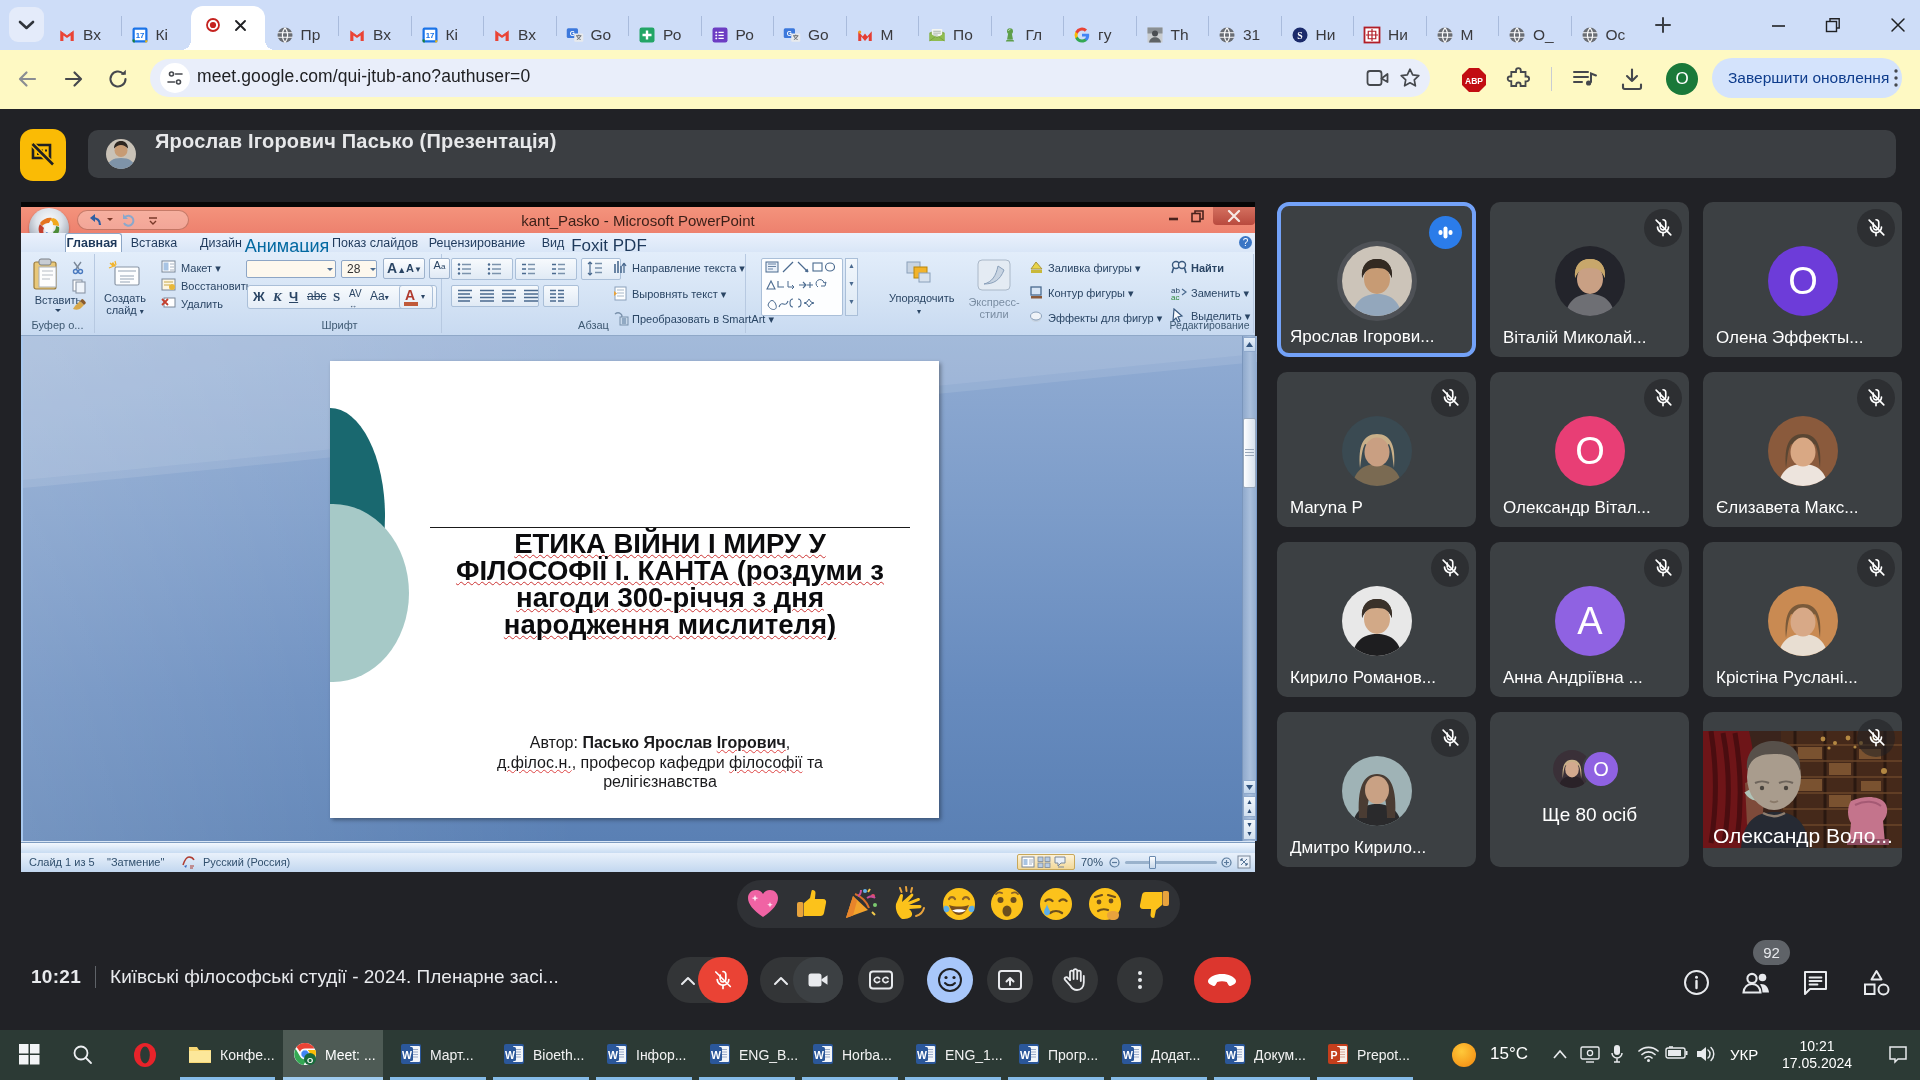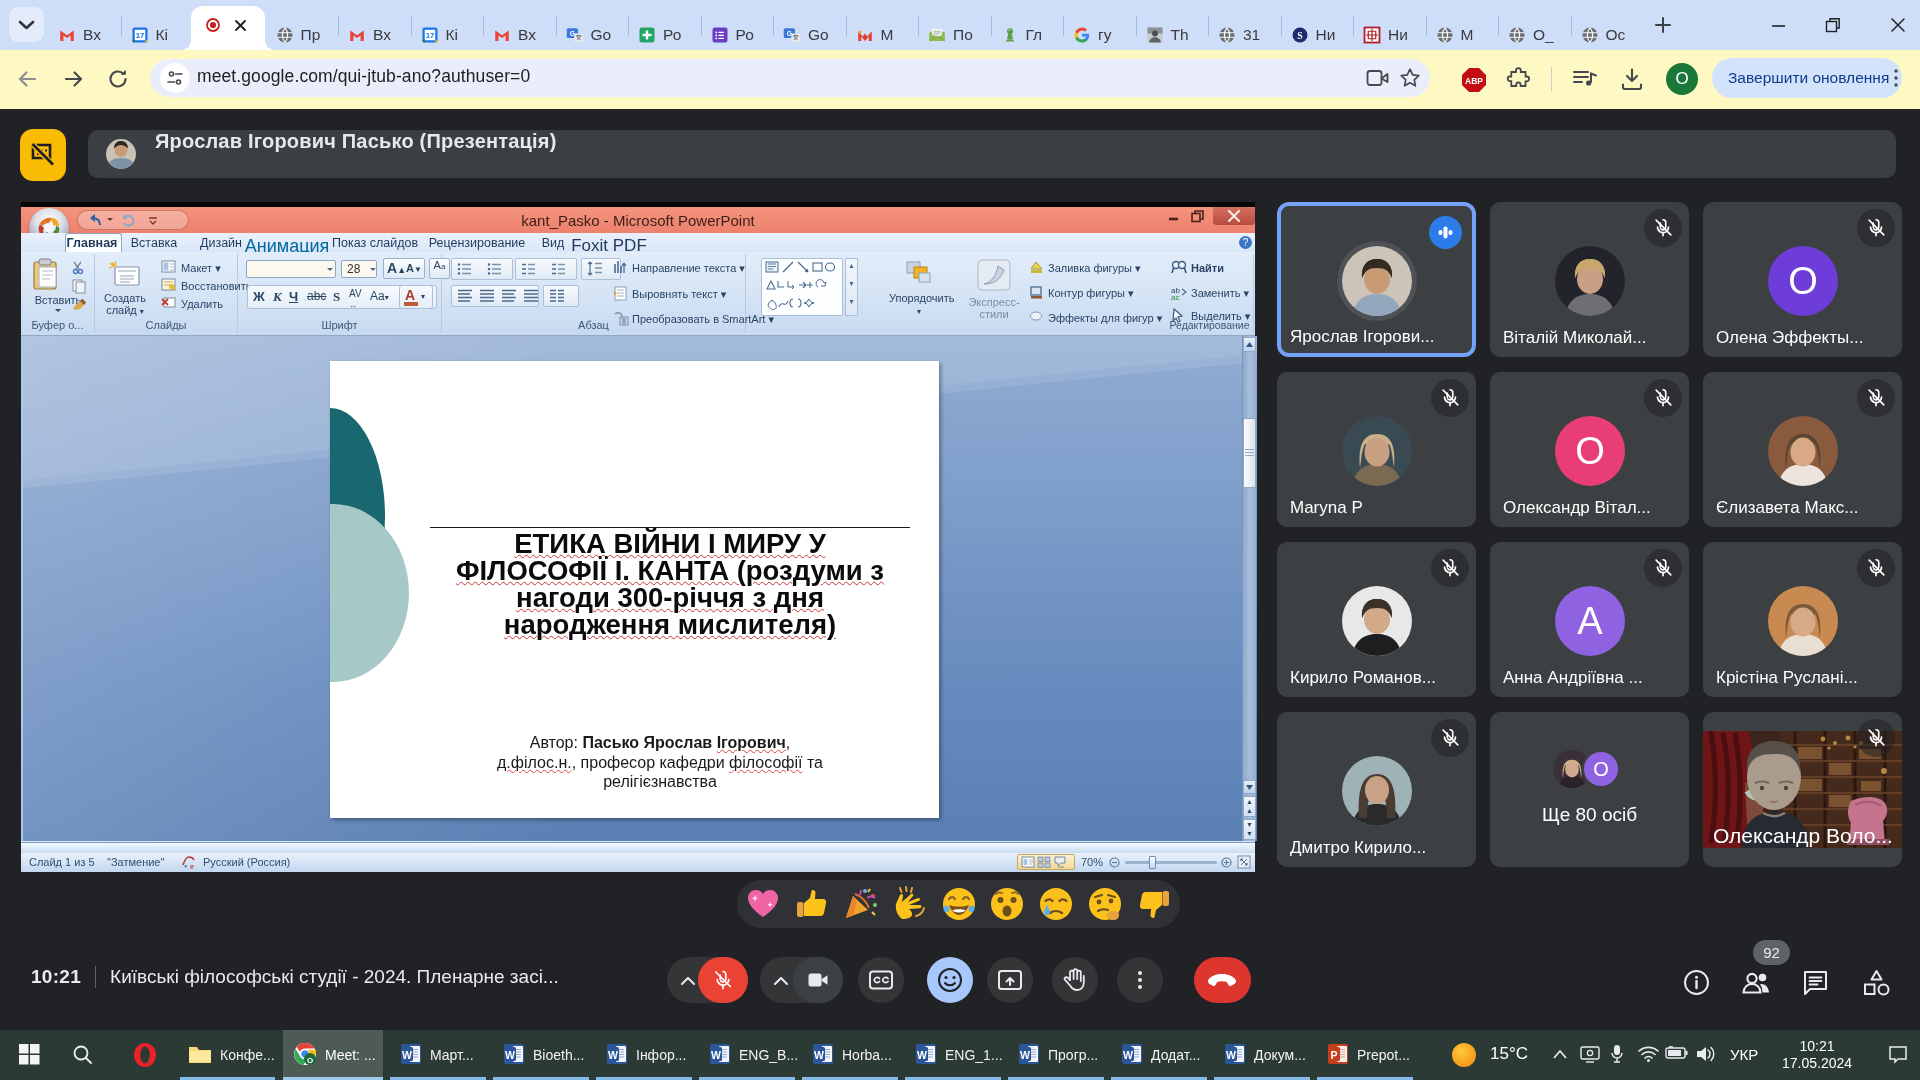--- a/index.html
+++ b/index.html
@@ -384,23 +384,20 @@
 <div class="abs" style="left:130px;top:29px;width:140px;text-align:center;font-size:12.5px;color:#1E395B">Дизайн</div>
 <div class="abs" style="left:196px;top:29px;width:140px;text-align:center;font-size:18px;color:#0369a1">Анимация</div>
 <div class="abs" style="left:284px;top:29px;width:140px;text-align:center;font-size:12.5px;color:#1E395B">Показ слайдов</div>
 <div class="abs" style="left:386px;top:29px;width:140px;text-align:center;font-size:12.5px;color:#1E395B">Рецензирование</div>
 <div class="abs" style="left:462px;top:29px;width:140px;text-align:center;font-size:12.5px;color:#1E395B">Вид</div>
 <div class="abs" style="left:518px;top:29px;width:140px;text-align:center;font-size:17px;color:#1E395B">Foxit PDF</div>
 <div class="abs" style="left:1218px;top:29px;width:13px;height:13px;border-radius:50%;background:#3B76C4;color:#fff;font-size:10px;text-align:center;line-height:13px">?</div>
 <div id="ppt-ribbon">
 <div class="rgroup" style="left:0px;width:74px">
             <div class="rglabel">Буфер о...</div>
-          </div>
-<div class="rgroup" style="left:74px;width:143px">
-            <div class="rglabel">Слайды</div>
           </div>
 <div class="rgroup" style="left:217px;width:204px">
             <div class="rglabel">Шрифт</div>
           </div>
 <div class="rgroup" style="left:421px;width:304px">
             <div class="rglabel">Абзац</div>
           </div>
 <div class="rgroup" style="left:1145px;width:88px">
             <div class="rglabel" style="font-size:10.5px">Редактирование</div>
           </div>

